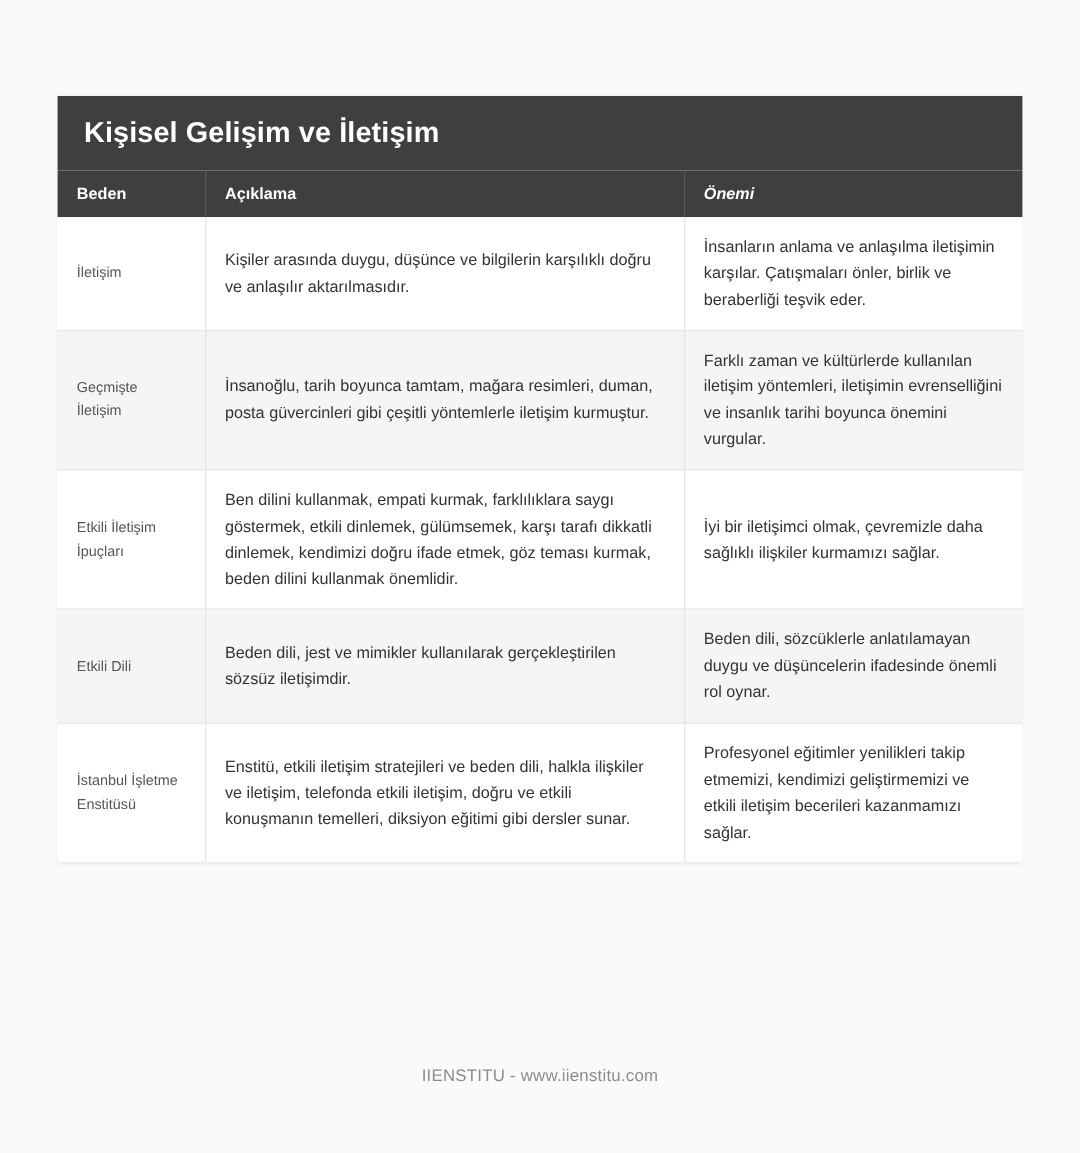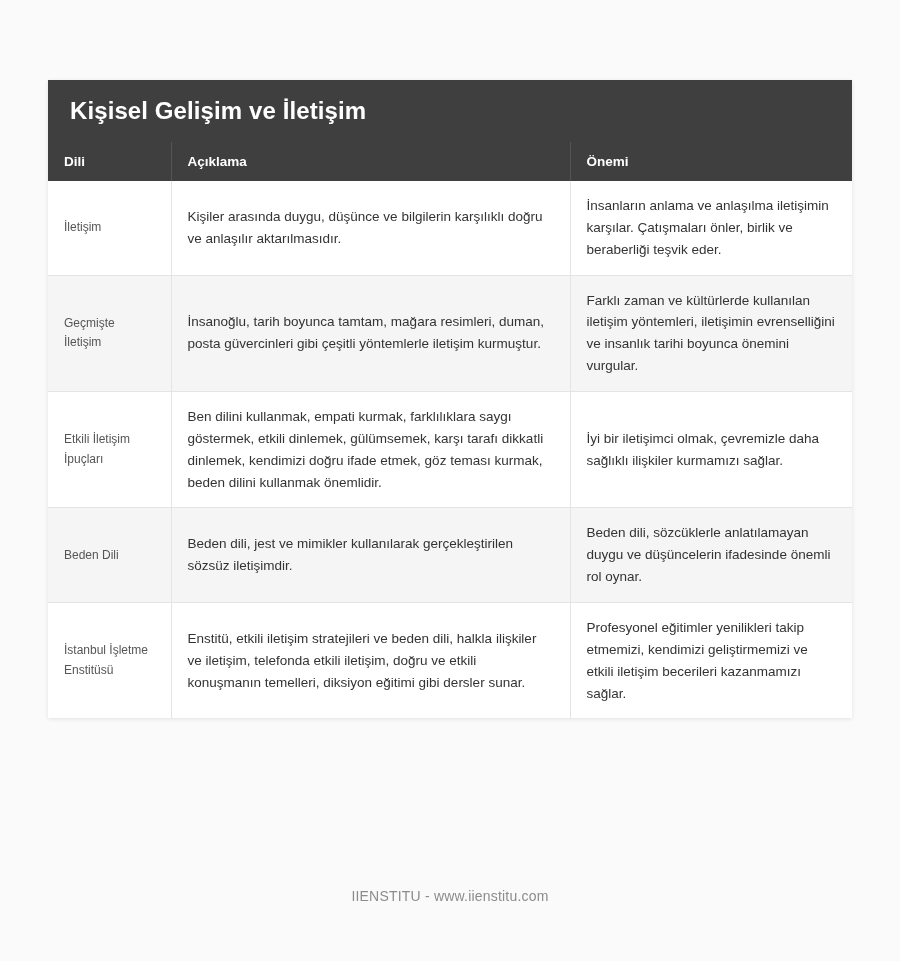--- a/index.html
+++ b/index.html
@@ -63,21 +63,21 @@
     background: #3f3f3f;
     color: #ffffff;
     font-size: 13.5px;
     font-weight: bold;
     text-align: left;
     padding: 12px 16px;
     border-right: 1px solid #555555;
     box-sizing: border-box;
     vertical-align: middle;
   }
-  thead th:last-child { border-right: none; }
+  thead th:last-child { border-right: none; font-style: italic; }
 
   tbody td {
     font-size: 13.5px;
     line-height: 1.62;
     padding: 14px 16px;
     border-right: 1px solid #e4e4e4;
     border-bottom: 1px solid #e4e4e4;
     box-sizing: border-box;
     vertical-align: middle;
     color: #333333;
@@ -117,21 +117,21 @@
     </div>
 
     <table class="data-table">
       <colgroup>
         <col class="col-konu">
         <col class="col-aciklama">
         <col class="col-onemi">
       </colgroup>
       <thead>
         <tr>
-          <th>Dili</th>
+          <th>Beden</th>
           <th>Açıklama</th>
           <th>Önemi</th>
         </tr>
       </thead>
       <tbody>
 
         <tr class="row-base">
           <td class="cell-konu">İletişim</td>
           <td class="cell-aciklama">Kişiler arasında duygu, düşünce ve bilgilerin karşılıklı doğru ve anlaşılır aktarılmasıdır.</td>
           <td class="cell-onemi">İnsanların anlama ve anlaşılma iletişimin karşılar. Çatışmaları önler, birlik ve beraberliği teşvik eder.</td>
@@ -145,21 +145,21 @@
 
 
 
         <tr class="row-base">
           <td class="cell-konu">Etkili İletişim İpuçları</td>
           <td class="cell-aciklama">Ben dilini kullanmak, empati kurmak, farklılıklara saygı göstermek, etkili dinlemek, gülümsemek, karşı tarafı dikkatli dinlemek, kendimizi doğru ifade etmek, göz teması kurmak, beden dilini kullanmak önemlidir.</td>
           <td class="cell-onemi">İyi bir iletişimci olmak, çevremizle daha sağlıklı ilişkiler kurmamızı sağlar.</td>
         </tr>
 
         <tr class="row-alt">
-          <td class="cell-konu">Beden Dili</td>
+          <td class="cell-konu">Etkili Dili</td>
           <td class="cell-aciklama">Beden dili, jest ve mimikler kullanılarak gerçekleştirilen sözsüz iletişimdir.</td>
           <td class="cell-onemi">Beden dili, sözcüklerle anlatılamayan duygu ve düşüncelerin ifadesinde önemli rol oynar.</td>
         </tr>
 
         <tr class="row-base">
           <td class="cell-konu">İstanbul İşletme Enstitüsü</td>
           <td class="cell-aciklama">Enstitü, etkili iletişim stratejileri ve beden dili, halkla ilişkiler ve iletişim, telefonda etkili iletişim, doğru ve etkili konuşmanın temelleri, diksiyon eğitimi gibi dersler sunar.</td>
           <td class="cell-onemi">Profesyonel eğitimler yenilikleri takip etmemizi, kendimizi geliştirmemizi ve etkili iletişim becerileri kazanmamızı sağlar.</td>
         </tr>
 

